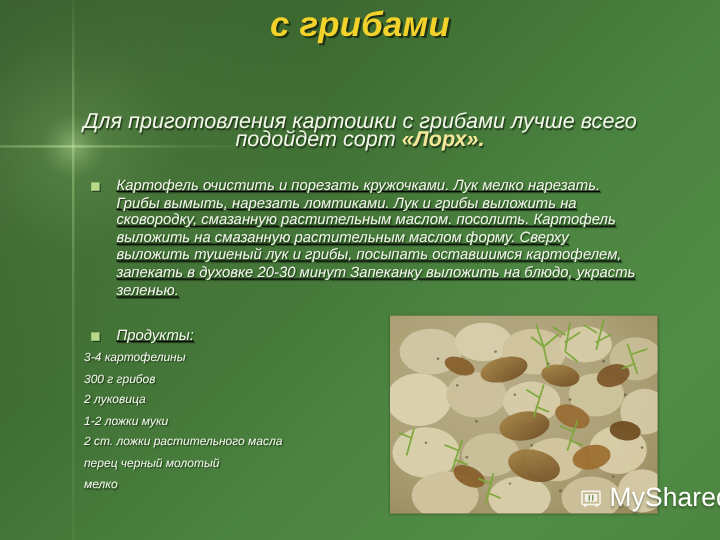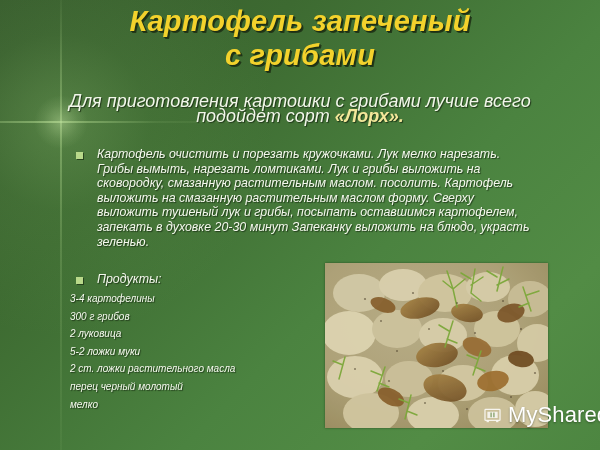--- a/index.html
+++ b/index.html
@@ -86,20 +86,21 @@
   .subtitle .em {
     font-weight: bold;
     color: #f3e79a;
   }
 
   
   .bullet-row {
     position: absolute;
     display: flex;
     align-items: flex-start;
+    text-decoration: underline;
   }
   .bullet-mark {
     flex: 0 0 auto;
     width: 7px; height: 7px;
     margin-top: 5px;
     margin-right: 14px;
     background: #b9d98a;
     box-shadow: 1px 1px 0 rgba(25,45,18,0.7);
   }
   .body-text {
@@ -162,21 +163,20 @@
 </head>
 <body>
 
 <div id="slide">
 
   <div class="cross-v"></div>
   <div class="cross-h"></div>
   <div class="glow-dot"></div>
 
   <div class="title-block">
-    <div class="title-line">Картофель запеченый</div>
     <div class="title-line">с грибами</div>
   </div>
 
   <div class="subtitle">
     <span>Для приготовления картошки с грибами лучше всего подойдет сорт</span>
     <span class="em">«Лорх».</span>
   </div>
 
   <div class="bullet-row" id="steps-row">
     <span class="bullet-mark"></span>
@@ -185,21 +185,21 @@
 
   <div class="bullet-row" id="products-row">
     <span class="bullet-mark"></span>
     <span class="body-text">Продукты:</span>
   </div>
 
   <div class="ingredients" id="ingredients-list">
       <div>3-4 картофелины</div>
       <div>300 г грибов</div>
       <div>2 луковица</div>
-      <div>5-2 ложки муки</div>
+      <div>1-2 ложки муки</div>
       <div>2 ст. ложки растительного масла</div>
       <div>перец черный молотый</div>
       <div>мелко</div>
     </div>
 
   <div class="photo">
     <svg viewBox="0 0 223 165" preserveAspectRatio="none">
       <defs>
         <radialGradient id="pot" cx="0.4" cy="0.35" r="0.85">
           <stop offset="0%" stop-color="#e8e0c4"></stop>

